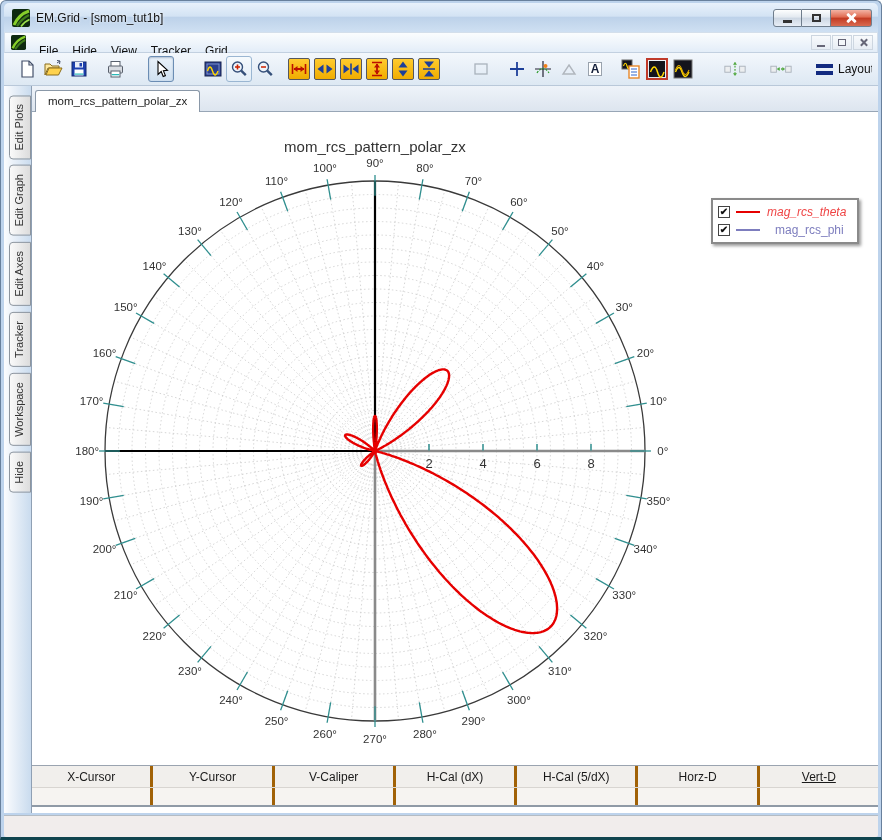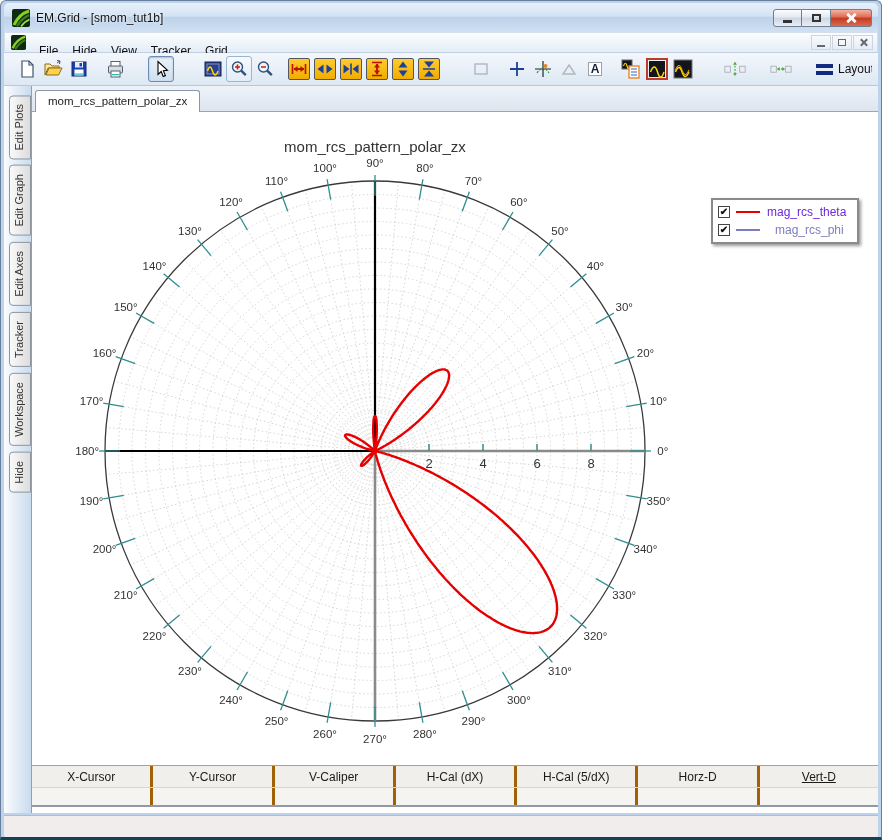--- a/index.html
+++ b/index.html
@@ -502,21 +502,21 @@
             <text x="592.259431717237" y="482.9100000000001" text-anchor="middle" dominant-baseline="central" font-size="11.5" fill="#333">330°</text>
             <text x="613.4623301146001" y="437.4402376519939" text-anchor="middle" dominant-baseline="central" font-size="11.5" fill="#333">340°</text>
             <text x="626.4473674719736" y="388.9794184960962" text-anchor="middle" dominant-baseline="central" font-size="11.5" fill="#333">350°</text>
             <circle cx="343" cy="339" r="2" fill="none" stroke="#7d7dbe" stroke-width="1.2"></circle>
             <path d="M343.0 339.0L343.0 339.0L343.0 339.0L343.0 339.0L343.0 339.0L343.0 339.0L343.0 339.0L343.0 339.0L343.0 339.0L343.0 339.0L343.0 339.0L343.0 339.0L343.0 339.0L343.0 339.0L343.0 339.0L343.0 339.0L343.0 339.0L343.0 339.0L343.0 339.0L343.0 339.0L343.0 339.0L343.0 339.0L343.0 339.0L343.0 339.0L343.0 339.0L343.0 339.0L343.0 339.0L343.0 339.0L343.0 339.0L343.0 339.0L343.0 339.0L343.0 339.0L343.0 339.0L343.0 339.0L343.0 339.0L343.0 339.0L343.0 339.0L343.0 339.0L343.0 339.0L343.0 339.0L343.0 339.0L343.0 339.0L343.0 339.0L343.0 339.0L343.0 339.0L343.0 339.0L343.0 339.0L343.0 339.0L343.0 339.0L343.0 339.0L343.0 339.0L343.0 339.0L343.0 339.0L343.0 339.0L343.0 339.0L343.0 339.0L343.0 339.0L343.0 339.0L343.0 339.0L343.0 339.0L343.0 339.0L343.0 339.0L343.0 339.0L343.0 339.0L343.0 339.0L343.0 339.0L343.0 339.0L343.0 339.0L343.0 339.0L343.0 339.0L343.0 339.0L343.0 339.0L343.0 339.0L343.0 339.0L343.0 339.0L343.0 339.0L343.0 339.0L343.0 339.0L343.0 339.0L343.0 339.0L343.0 339.0L343.0 339.0L343.0 339.0L343.0 339.0L343.0 339.0L343.0 339.0L343.0 339.0L343.0 339.0L343.0 339.0L343.0 339.0L343.0 339.0L343.0 339.0L343.0 339.0L343.0 339.0L343.0 339.0L343.0 339.0L343.0 339.0L343.1 338.9L343.4 338.8L343.8 338.6L344.2 338.4L344.8 338.2L345.4 337.9L346.0 337.5L346.7 337.2L347.5 336.8L348.3 336.4L349.2 335.9L350.0 335.4L351.0 334.9L351.9 334.3L352.9 333.8L354.0 333.2L355.0 332.5L356.1 331.9L357.2 331.2L358.4 330.5L359.5 329.7L360.7 329.0L361.9 328.2L363.1 327.4L364.3 326.6L365.6 325.7L366.8 324.8L368.1 323.9L369.4 323.0L370.6 322.1L371.9 321.1L373.2 320.1L374.5 319.1L375.8 318.1L377.1 317.1L378.4 316.0L379.7 315.0L380.9 313.9L382.2 312.8L383.5 311.7L384.7 310.6L386.0 309.5L387.2 308.3L388.4 307.2L389.6 306.0L390.8 304.9L392.0 303.7L393.2 302.5L394.3 301.4L395.5 300.2L396.6 299.0L397.6 297.8L398.7 296.6L399.8 295.5L400.8 294.3L401.8 293.1L402.7 291.9L403.7 290.7L404.6 289.6L405.5 288.4L406.3 287.3L407.2 286.1L408.0 285.0L408.7 283.9L409.5 282.7L410.2 281.6L410.8 280.5L411.5 279.5L412.1 278.4L412.7 277.4L413.2 276.3L413.7 275.3L414.2 274.3L414.6 273.4L415.0 272.4L415.4 271.5L415.7 270.6L416.0 269.7L416.3 268.9L416.5 268.0L416.7 267.2L416.8 266.4L417.0 265.7L417.0 265.0L417.1 264.3L417.1 263.6L417.1 263.0L417.0 262.4L416.9 261.8L416.8 261.3L416.6 260.8L416.4 260.3L416.2 259.8L415.9 259.4L415.6 259.1L415.3 258.7L414.9 258.4L414.5 258.2L414.1 258.0L413.6 257.8L413.1 257.6L412.6 257.5L412.1 257.4L411.5 257.4L410.9 257.4L410.2 257.4L409.6 257.5L408.9 257.6L408.2 257.8L407.4 258.0L406.7 258.2L405.9 258.5L405.1 258.8L404.3 259.1L403.4 259.5L402.6 260.0L401.7 260.4L400.8 260.9L399.9 261.4L398.9 262.0L398.0 262.6L397.0 263.3L396.0 264.0L395.0 264.7L394.0 265.4L393.0 266.2L392.0 267.0L391.0 267.9L389.9 268.8L388.9 269.7L387.8 270.6L386.8 271.6L385.7 272.6L384.7 273.6L383.6 274.7L382.5 275.8L381.4 276.9L380.4 278.0L379.3 279.2L378.2 280.3L377.2 281.6L376.1 282.8L375.1 284.0L374.0 285.3L373.0 286.6L371.9 287.9L370.9 289.2L369.9 290.5L368.9 291.8L367.9 293.2L366.9 294.5L365.9 295.9L365.0 297.3L364.0 298.7L363.1 300.0L362.1 301.4L361.2 302.8L360.3 304.2L359.5 305.6L358.6 307.0L357.8 308.4L357.0 309.7L356.2 311.1L355.4 312.5L354.6 313.8L353.9 315.2L353.1 316.5L352.4 317.8L351.8 319.1L351.1 320.3L350.5 321.6L349.9 322.8L349.3 324.0L348.7 325.2L348.2 326.4L347.7 327.5L347.2 328.6L346.7 329.6L346.2 330.6L345.8 331.6L345.4 332.6L345.1 333.5L344.7 334.3L344.4 335.1L344.1 335.8L343.9 336.5L343.6 337.1L343.4 337.7L343.3 338.2L343.1 338.6L343.0 338.9L343.0 339.0L343.0 339.0L343.0 339.0L343.0 339.0L343.0 339.0L343.0 339.0L343.0 339.0L343.0 339.0L343.0 339.0L343.0 339.0L343.0 339.0L343.0 339.0L343.0 339.0L343.0 339.0L343.0 339.0L343.0 339.0L343.0 339.0L343.0 339.0L343.0 339.0L343.0 339.0L343.0 339.0L343.0 339.0L343.0 339.0L343.0 339.0L343.0 339.0L343.0 339.0L343.0 339.0L343.0 339.0L343.0 339.0L343.0 339.0L343.0 339.0L343.0 339.0L343.0 339.0L343.0 339.0L343.0 339.0L343.0 339.0L343.0 339.0L343.1 338.2L343.3 337.1L343.4 336.0L343.6 334.7L343.8 333.5L343.9 332.1L344.0 330.8L344.2 329.4L344.3 328.0L344.4 326.6L344.5 325.2L344.6 323.8L344.7 322.4L344.7 321.1L344.8 319.7L344.8 318.4L344.8 317.2L344.8 315.9L344.8 314.7L344.8 313.6L344.7 312.5L344.7 311.4L344.6 310.4L344.5 309.5L344.5 308.6L344.4 307.8L344.3 307.1L344.1 306.4L344.0 305.9L343.9 305.3L343.7 304.9L343.6 304.5L343.5 304.3L343.3 304.1L343.2 303.9L343.0 303.9L342.8 303.9L342.7 304.1L342.5 304.3L342.4 304.5L342.3 304.9L342.1 305.3L342.0 305.9L341.9 306.4L341.7 307.1L341.6 307.8L341.5 308.6L341.5 309.5L341.4 310.4L341.3 311.4L341.3 312.5L341.2 313.6L341.2 314.7L341.2 315.9L341.2 317.2L341.2 318.4L341.2 319.7L341.3 321.1L341.3 322.4L341.4 323.8L341.5 325.2L341.6 326.6L341.7 328.0L341.8 329.4L342.0 330.8L342.1 332.1L342.2 333.5L342.4 334.7L342.6 336.0L342.7 337.1L342.9 338.2L343.0 339.0L343.0 339.0L343.0 339.0L343.0 339.0L343.0 339.0L343.0 339.0L343.0 339.0L343.0 339.0L343.0 339.0L343.0 339.0L343.0 339.0L343.0 339.0L343.0 339.0L343.0 339.0L343.0 339.0L343.0 339.0L343.0 339.0L343.0 339.0L343.0 339.0L343.0 339.0L343.0 339.0L343.0 339.0L343.0 339.0L343.0 339.0L343.0 339.0L343.0 339.0L343.0 339.0L343.0 339.0L343.0 339.0L343.0 339.0L343.0 339.0L343.0 339.0L343.0 339.0L343.0 339.0L343.0 339.0L343.0 339.0L343.0 339.0L343.0 339.0L343.0 339.0L343.0 339.0L343.0 339.0L343.0 339.0L343.0 339.0L343.0 339.0L343.0 339.0L343.0 339.0L343.0 339.0L343.0 339.0L343.0 339.0L343.0 339.0L343.0 339.0L343.0 339.0L343.0 339.0L343.0 339.0L343.0 339.0L343.0 339.0L343.0 339.0L343.0 339.0L343.0 339.0L343.0 339.0L343.0 339.0L343.0 339.0L343.0 339.0L343.0 339.0L343.0 339.0L343.0 339.0L343.0 339.0L343.0 339.0L343.0 339.0L343.0 339.0L343.0 339.0L343.0 339.0L343.0 339.0L343.0 339.0L343.0 339.0L343.0 339.0L343.0 339.0L343.0 339.0L343.0 339.0L343.0 339.0L343.0 339.0L343.0 339.0L343.0 339.0L343.0 339.0L343.0 339.0L343.0 339.0L343.0 339.0L343.0 339.0L343.0 339.0L343.0 339.0L343.0 339.0L343.0 339.0L343.0 339.0L343.0 339.0L343.0 339.0L343.0 339.0L343.0 339.0L343.0 339.0L343.0 339.0L343.0 339.0L343.0 339.0L343.0 339.0L343.0 339.0L343.0 339.0L343.0 339.0L343.0 339.0L343.0 339.0L343.0 339.0L343.0 339.0L343.0 339.0L343.0 339.0L343.0 339.0L343.0 339.0L343.0 339.0L343.0 339.0L343.0 339.0L343.0 339.0L343.0 339.0L343.0 339.0L343.0 339.0L343.0 339.0L343.0 339.0L343.0 339.0L343.0 339.0L343.0 339.0L343.0 339.0L343.0 339.0L343.0 339.0L343.0 339.0L343.0 339.0L343.0 339.0L343.0 339.0L343.0 339.0L343.0 339.0L343.0 339.0L343.0 339.0L343.0 339.0L343.0 339.0L343.0 339.0L343.0 339.0L343.0 339.0L343.0 339.0L343.0 339.0L343.0 339.0L343.0 339.0L343.0 339.0L343.0 339.0L343.0 339.0L343.0 339.0L342.7 338.7L342.3 338.4L341.9 338.0L341.5 337.6L341.0 337.2L340.5 336.7L340.0 336.3L339.5 335.8L338.9 335.4L338.4 334.9L337.8 334.4L337.2 334.0L336.6 333.5L336.0 333.1L335.4 332.6L334.8 332.1L334.2 331.7L333.6 331.3L333.0 330.8L332.4 330.4L331.7 330.0L331.1 329.5L330.5 329.1L329.9 328.7L329.2 328.3L328.6 328.0L328.0 327.6L327.4 327.2L326.8 326.9L326.2 326.6L325.6 326.2L325.0 325.9L324.4 325.6L323.8 325.3L323.3 325.0L322.7 324.8L322.2 324.5L321.6 324.3L321.1 324.1L320.6 323.9L320.1 323.7L319.6 323.5L319.1 323.3L318.7 323.2L318.2 323.1L317.8 322.9L317.4 322.8L317.0 322.7L316.6 322.7L316.2 322.6L315.9 322.5L315.6 322.5L315.3 322.5L315.0 322.5L314.7 322.5L314.4 322.5L314.2 322.5L314.0 322.6L313.8 322.7L313.7 322.7L313.5 322.8L313.4 322.9L313.3 323.0L313.2 323.2L313.1 323.3L313.1 323.4L313.1 323.6L313.1 323.8L313.1 323.9L313.2 324.1L313.3 324.3L313.4 324.5L313.5 324.8L313.6 325.0L313.8 325.2L314.0 325.5L314.2 325.7L314.4 326.0L314.7 326.2L315.0 326.5L315.3 326.8L315.6 327.1L315.9 327.4L316.3 327.7L316.7 328.0L317.1 328.3L317.5 328.6L317.9 328.9L318.4 329.2L318.9 329.5L319.4 329.8L319.9 330.1L320.4 330.4L320.9 330.8L321.5 331.1L322.1 331.4L322.7 331.7L323.3 332.0L323.9 332.3L324.5 332.6L325.2 332.9L325.8 333.2L326.5 333.6L327.1 333.8L327.8 334.1L328.5 334.4L329.2 334.7L329.9 335.0L330.6 335.3L331.3 335.5L332.0 335.8L332.8 336.1L333.5 336.3L334.2 336.6L334.9 336.8L335.6 337.0L336.3 337.2L337.0 337.5L337.7 337.7L338.4 337.9L339.1 338.0L339.7 338.2L340.4 338.4L341.0 338.5L341.6 338.7L342.1 338.8L342.6 338.9L343.0 339.0L343.0 339.0L343.0 339.0L343.0 339.0L343.0 339.0L343.0 339.0L343.0 339.0L343.0 339.0L343.0 339.0L343.0 339.0L343.0 339.0L343.0 339.0L343.0 339.0L343.0 339.0L343.0 339.0L343.0 339.0L343.0 339.0L343.0 339.0L343.0 339.0L343.0 339.0L343.0 339.0L343.0 339.0L343.0 339.0L343.0 339.0L343.0 339.0L343.0 339.0L343.0 339.0L343.0 339.0L343.0 339.0L343.0 339.0L343.0 339.0L343.0 339.0L343.0 339.0L343.0 339.0L343.0 339.0L343.0 339.0L343.0 339.0L343.0 339.0L343.0 339.0L343.0 339.0L343.0 339.0L343.0 339.0L343.0 339.0L343.0 339.0L343.0 339.0L343.0 339.0L343.0 339.0L343.0 339.0L343.0 339.0L343.0 339.0L343.0 339.0L343.0 339.0L343.0 339.0L343.0 339.0L343.0 339.0L343.0 339.0L343.0 339.0L343.0 339.0L343.0 339.0L343.0 339.0L343.0 339.0L343.0 339.0L343.0 339.0L343.0 339.0L343.0 339.0L343.0 339.0L343.0 339.0L343.0 339.0L343.0 339.0L343.0 339.0L343.0 339.0L343.0 339.0L343.0 339.0L343.0 339.0L343.0 339.0L343.0 339.0L343.0 339.0L343.0 339.0L343.0 339.0L343.0 339.0L343.0 339.0L343.0 339.0L343.0 339.0L343.0 339.0L343.0 339.0L343.0 339.0L343.0 339.0L343.0 339.0L343.0 339.0L343.0 339.0L343.0 339.0L343.0 339.0L343.0 339.0L343.0 339.0L343.0 339.0L343.0 339.0L343.0 339.0L343.0 339.0L343.0 339.0L343.0 339.0L343.0 339.0L343.0 339.0L343.0 339.0L343.0 339.0L343.0 339.0L343.0 339.0L343.0 339.0L343.0 339.0L343.0 339.0L343.0 339.0L343.0 339.0L343.0 339.0L343.0 339.0L343.0 339.0L343.0 339.0L343.0 339.0L343.0 339.0L343.0 339.0L343.0 339.0L343.0 339.0L343.0 339.0L343.0 339.0L343.0 339.0L343.0 339.0L343.0 339.0L343.0 339.0L343.0 339.0L343.0 339.0L343.0 339.0L343.0 339.0L343.0 339.0L343.0 339.0L343.0 339.0L343.0 339.0L343.0 339.0L343.0 339.0L343.0 339.0L343.0 339.0L343.0 339.0L343.0 339.0L343.0 339.0L343.0 339.0L343.0 339.0L343.0 339.0L343.0 339.0L343.0 339.0L343.0 339.0L343.0 339.0L343.0 339.0L343.0 339.0L343.0 339.0L343.0 339.0L343.0 339.0L343.0 339.0L343.0 339.0L343.0 339.0L343.0 339.0L343.0 339.0L343.0 339.0L343.0 339.0L343.0 339.0L343.0 339.0L343.0 339.0L343.0 339.0L343.0 339.0L343.0 339.0L343.0 339.0L343.0 339.0L343.0 339.0L343.0 339.0L343.0 339.0L343.0 339.0L343.0 339.0L343.0 339.0L343.0 339.0L343.0 339.0L343.0 339.0L343.0 339.0L343.0 339.0L343.0 339.0L343.0 339.0L342.8 339.2L342.5 339.4L342.1 339.6L341.8 339.8L341.4 340.1L341.0 340.3L340.7 340.6L340.3 340.9L339.9 341.2L339.5 341.5L339.1 341.8L338.7 342.1L338.3 342.5L337.9 342.8L337.5 343.1L337.1 343.5L336.7 343.8L336.3 344.2L335.9 344.5L335.5 344.8L335.1 345.2L334.8 345.5L334.4 345.9L334.1 346.2L333.7 346.6L333.4 346.9L333.1 347.3L332.8 347.6L332.5 347.9L332.2 348.2L331.9 348.6L331.6 348.9L331.4 349.2L331.1 349.5L330.9 349.8L330.7 350.1L330.5 350.4L330.3 350.7L330.1 350.9L329.9 351.2L329.8 351.4L329.6 351.7L329.5 351.9L329.4 352.1L329.3 352.3L329.2 352.5L329.2 352.7L329.1 352.9L329.1 353.1L329.0 353.2L329.0 353.3L329.0 353.5L329.1 353.6L329.1 353.7L329.1 353.7L329.2 353.8L329.3 353.9L329.3 353.9L329.4 353.9L329.6 353.9L329.7 353.9L329.8 353.9L330.0 353.9L330.1 353.8L330.3 353.8L330.5 353.7L330.7 353.6L330.9 353.5L331.1 353.3L331.3 353.2L331.5 353.1L331.8 352.9L332.0 352.7L332.3 352.5L332.5 352.3L332.8 352.1L333.1 351.8L333.3 351.6L333.6 351.3L333.9 351.0L334.2 350.7L334.5 350.4L334.8 350.1L335.1 349.8L335.5 349.5L335.8 349.1L336.1 348.8L336.4 348.4L336.7 348.0L337.1 347.7L337.4 347.3L337.7 346.9L338.0 346.5L338.3 346.1L338.6 345.7L339.0 345.2L339.3 344.8L339.6 344.4L339.9 344.0L340.2 343.5L340.5 343.1L340.7 342.7L341.0 342.3L341.3 341.9L341.5 341.4L341.8 341.0L342.0 340.6L342.3 340.3L342.5 339.9L342.7 339.6L342.9 339.2L343.0 339.0L343.0 339.0L343.0 339.0L343.0 339.0L343.0 339.0L343.0 339.0L343.0 339.0L343.0 339.0L343.0 339.0L343.0 339.0L343.0 339.0L343.0 339.0L343.0 339.0L343.0 339.0L343.0 339.0L343.0 339.0L343.0 339.0L343.0 339.0L343.0 339.0L343.0 339.0L343.0 339.0L343.0 339.0L343.0 339.0L343.0 339.0L343.0 339.0L343.0 339.0L343.0 339.0L343.0 339.0L343.0 339.0L343.0 339.0L343.0 339.0L343.0 339.0L343.0 339.0L343.0 339.0L343.0 339.0L343.0 339.0L343.0 339.0L343.0 339.0L343.0 339.0L343.0 339.0L343.0 339.0L343.0 339.0L343.0 339.0L343.0 339.0L343.0 339.0L343.0 339.0L343.0 339.0L343.0 339.0L343.0 339.0L343.0 339.0L343.0 339.0L343.0 339.0L343.0 339.0L343.0 339.0L343.0 339.0L343.0 339.0L343.0 339.0L343.0 339.0L343.0 339.0L343.0 339.0L343.0 339.0L343.0 339.0L343.0 339.0L343.0 339.0L343.0 339.0L343.0 339.0L343.0 339.0L343.0 339.0L343.0 339.0L343.0 339.0L343.0 339.0L343.0 339.0L343.0 339.0L343.0 339.0L343.0 339.0L343.0 339.0L343.0 339.0L343.0 339.0L343.0 339.0L343.0 339.0L343.0 339.0L343.0 339.0L343.0 339.0L343.0 339.0L343.0 339.0L343.0 339.0L343.0 339.0L343.0 339.0L343.0 339.0L343.0 339.0L343.0 339.0L343.0 339.0L343.0 339.0L343.0 339.0L343.0 339.0L343.0 339.0L343.0 339.0L343.0 339.0L343.0 339.0L343.0 339.0L343.0 339.0L343.0 339.0L343.0 339.0L343.0 339.0L343.0 339.0L343.0 339.0L343.0 339.0L343.0 339.0L343.0 339.0L343.0 339.0L343.0 339.0L343.0 339.0L343.0 339.0L343.0 339.0L343.0 339.0L343.0 339.0L343.0 339.0L343.0 339.0L343.0 339.0L343.0 339.0L343.0 339.0L343.0 339.0L343.0 339.0L343.0 339.0L343.0 339.0L343.0 339.0L343.0 339.0L343.0 339.0L343.0 339.0L343.0 339.0L343.0 339.0L343.0 339.0L343.0 339.0L343.0 339.0L343.0 339.0L343.0 339.0L343.0 339.0L343.0 339.0L343.0 339.0L343.0 339.0L343.0 339.0L343.0 339.0L343.0 339.0L343.0 339.0L343.0 339.0L343.0 339.0L343.0 339.0L343.0 339.0L343.0 339.0L343.0 339.0L343.0 339.0L343.0 339.0L343.0 339.0L343.0 339.0L343.0 339.0L343.0 339.0L343.0 339.0L343.0 339.0L343.0 339.0L343.0 339.0L343.0 339.0L343.0 339.0L343.0 339.0L343.0 339.0L343.0 339.0L343.0 339.2L343.1 339.6L343.3 340.2L343.4 340.9L343.6 341.6L343.8 342.5L344.1 343.5L344.4 344.6L344.7 345.7L345.1 346.9L345.4 348.2L345.8 349.6L346.3 351.0L346.7 352.5L347.2 354.0L347.8 355.6L348.3 357.3L348.9 359.0L349.5 360.7L350.2 362.5L350.9 364.4L351.6 366.2L352.3 368.2L353.1 370.1L353.9 372.1L354.8 374.1L355.6 376.2L356.5 378.3L357.5 380.4L358.4 382.5L359.4 384.7L360.4 386.9L361.5 389.1L362.6 391.3L363.7 393.6L364.8 395.9L366.0 398.2L367.2 400.4L368.4 402.8L369.7 405.1L371.0 407.4L372.3 409.7L373.6 412.1L375.0 414.4L376.4 416.8L377.8 419.1L379.3 421.5L380.8 423.8L382.3 426.2L383.8 428.5L385.3 430.9L386.9 433.2L388.5 435.5L390.1 437.8L391.8 440.1L393.4 442.4L395.1 444.7L396.8 447.0L398.5 449.2L400.3 451.4L402.0 453.6L403.8 455.8L405.6 458.0L407.4 460.2L409.2 462.3L411.1 464.4L412.9 466.5L414.8 468.5L416.7 470.5L418.5 472.5L420.4 474.5L422.3 476.4L424.3 478.3L426.2 480.2L428.1 482.1L430.0 483.9L432.0 485.6L433.9 487.4L435.9 489.1L437.8 490.7L439.8 492.4L441.7 493.9L443.7 495.5L445.6 497.0L447.5 498.5L449.5 499.9L451.4 501.3L453.3 502.6L455.3 503.9L457.2 505.1L459.1 506.3L461.0 507.5L462.9 508.6L464.8 509.7L466.6 510.7L468.5 511.7L470.3 512.6L472.1 513.5L473.9 514.4L475.7 515.1L477.5 515.9L479.3 516.6L481.0 517.2L482.7 517.8L484.4 518.3L486.1 518.8L487.7 519.3L489.3 519.7L490.9 520.0L492.5 520.3L494.0 520.6L495.5 520.8L497.0 520.9L498.5 521.0L499.9 521.1L501.3 521.1L502.6 521.0L504.0 520.9L505.3 520.8L506.5 520.6L507.7 520.4L508.9 520.1L510.1 519.7L511.2 519.4L512.3 518.9L513.3 518.4L514.3 517.9L515.2 517.4L516.2 516.7L517.0 516.1L517.9 515.4L518.6 514.6L519.4 513.9L520.1 513.0L520.7 512.2L521.4 511.2L521.9 510.3L522.4 509.3L522.9 508.3L523.4 507.2L523.7 506.1L524.1 504.9L524.4 503.7L524.6 502.5L524.8 501.3L524.9 500.0L525.0 498.6L525.1 497.3L525.1 495.9L525.0 494.5L524.9 493.0L524.8 491.5L524.6 490.0L524.3 488.5L524.0 486.9L523.7 485.3L523.3 483.7L522.8 482.1L522.3 480.4L521.8 478.7L521.2 477.0L520.6 475.3L519.9 473.5L519.1 471.7L518.4 469.9L517.5 468.1L516.6 466.3L515.7 464.5L514.7 462.6L513.7 460.8L512.6 458.9L511.5 457.0L510.3 455.1L509.1 453.2L507.9 451.3L506.6 449.3L505.3 447.4L503.9 445.5L502.5 443.5L501.0 441.6L499.5 439.7L497.9 437.7L496.4 435.8L494.7 433.8L493.1 431.9L491.4 429.9L489.6 428.0L487.9 426.0L486.1 424.1L484.2 422.2L482.3 420.3L480.4 418.3L478.5 416.4L476.5 414.5L474.5 412.7L472.5 410.8L470.5 408.9L468.4 407.1L466.3 405.2L464.2 403.4L462.0 401.6L459.8 399.8L457.6 398.0L455.4 396.3L453.2 394.5L451.0 392.8L448.7 391.1L446.4 389.4L444.1 387.8L441.8 386.1L439.5 384.5L437.2 382.9L434.9 381.3L432.5 379.8L430.2 378.3L427.8 376.8L425.5 375.3L423.1 373.8L420.8 372.4L418.4 371.0L416.1 369.6L413.7 368.3L411.4 367.0L409.1 365.7L406.8 364.4L404.4 363.2L402.2 362.0L399.9 360.8L397.6 359.7L395.3 358.6L393.1 357.5L390.9 356.4L388.7 355.4L386.5 354.4L384.4 353.5L382.3 352.5L380.2 351.6L378.1 350.8L376.1 349.9L374.1 349.1L372.2 348.3L370.2 347.6L368.4 346.9L366.5 346.2L364.7 345.5L363.0 344.9L361.3 344.3L359.6 343.8L358.0 343.2L356.5 342.7L355.0 342.3L353.6 341.8L352.2 341.4L350.9 341.1L349.7 340.7L348.6 340.4L347.5 340.1L346.5 339.8L345.6 339.6L344.9 339.4L344.2 339.3L343.6 339.1L343.2 339.0L343.0 339.0L343.0 339.0L343.0 339.0L343.0 339.0L343.0 339.0L343.0 339.0L343.0 339.0L343.0 339.0L343.0 339.0L343.0 339.0L343.0 339.0L343.0 339.0L343.0 339.0L343.0 339.0L343.0 339.0L343.0 339.0L343.0 339.0L343.0 339.0L343.0 339.0L343.0 339.0L343.0 339.0L343.0 339.0L343.0 339.0L343.0 339.0L343.0 339.0L343.0 339.0L343.0 339.0L343.0 339.0L343.0 339.0L343.0 339.0L343.0 339.0L343.0 339.0L343.0 339.0L343.0 339.0L343.0 339.0L343.0 339.0L343.0 339.0L343.0 339.0L343.0 339.0L343.0 339.0L343.0 339.0L343.0 339.0L343.0 339.0L343.0 339.0L343.0 339.0L343.0 339.0L343.0 339.0L343.0 339.0L343.0 339.0Z" fill="none" stroke="#e60000" stroke-width="2.4" stroke-linejoin="round"></path>
           </svg>
         <div class="legend">
           <div class="legend-row">
             <div class="legend-check">✔</div>
             <div class="legend-line" style="border-top-color: rgb(230, 0, 0);"></div>
-            <div class="legend-label" style="color: #6d28d9;">mag_rcs_theta</div>
+            <div class="legend-label" style="color: #ef4444; font-style: italic;">mag_rcs_theta</div>
           </div>
           <div class="legend-row">
             <div class="legend-check">✔</div>
             <div class="legend-line" style="border-top-color: rgb(125, 125, 190);"></div>
             <div class="legend-label" style="color: rgb(125, 125, 190); padding-left: 8px;">mag_rcs_phi</div>
           </div>
         </div>
       </div>
 
       <div class="cursor-bar">

